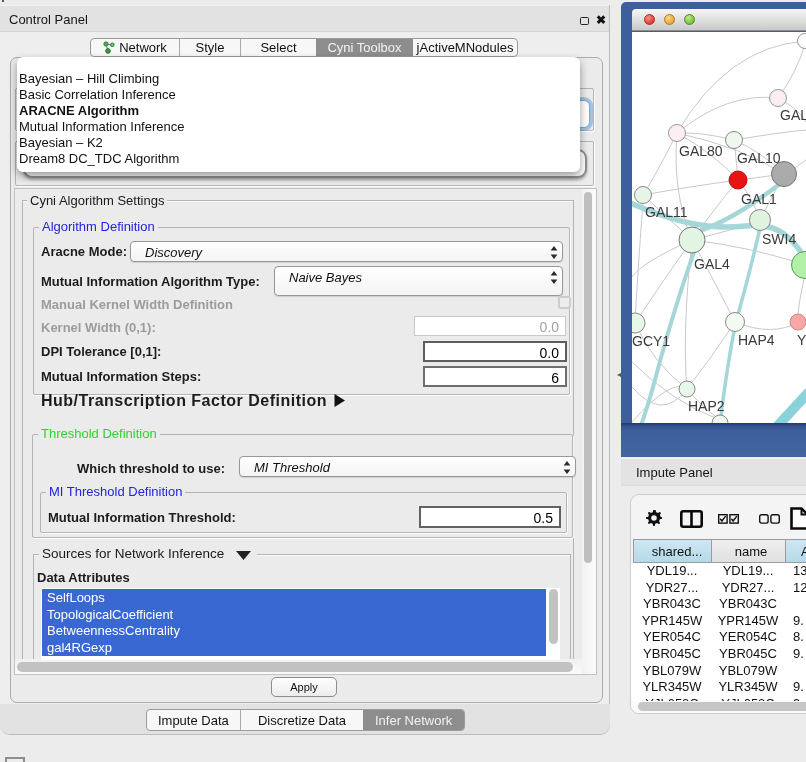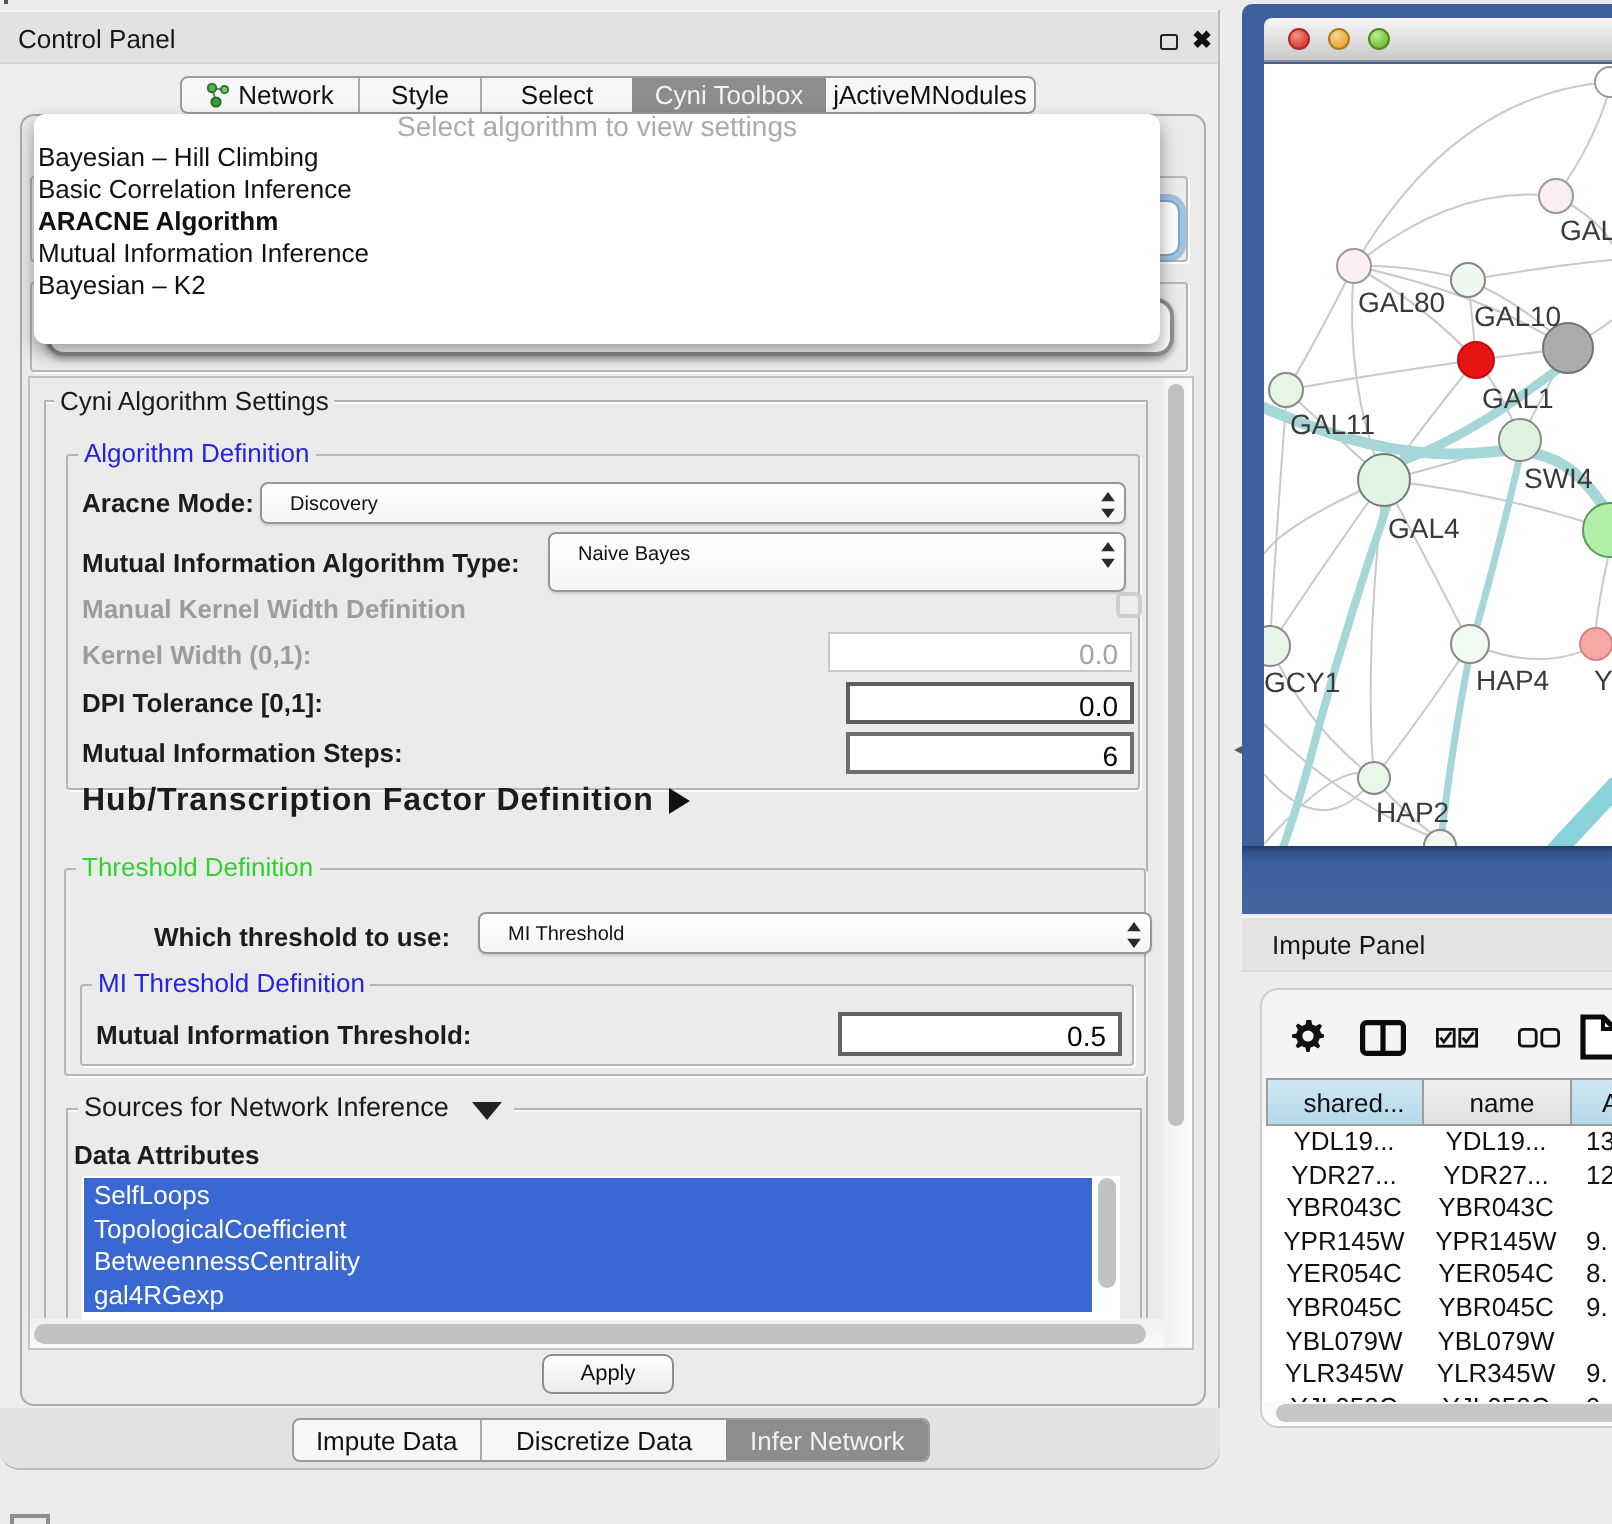--- a/index.html
+++ b/index.html
@@ -3,21 +3,21 @@
 <meta charset="utf-8">
 <style>
 * { margin:0; padding:0; box-sizing:border-box; }
 html,body { width:806px; height:762px; background:#ececec; font-family:"Liberation Sans", sans-serif; overflow:hidden; position:relative; }
 .abs { position:absolute; }
 .b13 { font-size:13px; font-weight:bold; color:#1c1c1c; line-height:14px; white-space:nowrap; }
 .r13 { font-size:13px; color:#1c1c1c; line-height:14px; white-space:nowrap; }
 .gray { color:#9c9c9c !important; }
 .etch { border:1px solid #b4b4b4; border-radius:2px; box-shadow:1px 1px 0 rgba(255,255,255,0.9), inset 1px 1px 0 rgba(255,255,255,0.0); }
 .glabel { position:absolute; background:#ebebeb; padding:0 3px; font-size:13px; line-height:14px; white-space:nowrap; }
-.combo { position:absolute; background:linear-gradient(#ffffff,#f4f4f4); border:1px solid #979797; border-radius:4px; box-shadow:0 1px 1px rgba(0,0,0,0.12); font-size:10px; color:#111; }
+.combo { position:absolute; background:linear-gradient(#ffffff,#f4f4f4); border:1px solid #979797; border-radius:4px; box-shadow:0 1px 1px rgba(0,0,0,0.12); font-size:13px; color:#111;font-style:italic; }
 .combo .ct { position:absolute; left:14px; top:3px; line-height:15px; }
 .carr { position:absolute; right:4px; top:4px; }
 .field { position:absolute; background:#fff; font-size:14px; text-align:right; }
 .field span { position:absolute; right:6px; top:2px; line-height:16px; }
 </style>
 </head>
 <body>
 
 <div class="abs" style="left:2px;top:0;width:2px;height:2px;background:#555;"></div>
 
@@ -48,26 +48,26 @@
 
 <div class="abs" style="left:10px;top:57px;width:593px;height:646px;background:#ebebeb;border:1px solid #ababab;border-radius:7px;"></div>
 <div class="abs" style="left:0;top:704px;width:610px;height:30px;background:#e2e2e2;border-radius:0 0 10px 10px;"></div>
 
 <div class="abs etch" style="left:15px;top:88px;width:579px;height:43px;background:#ebebeb;"></div>
 <div class="abs" style="left:28px;top:100px;width:562px;height:28px;background:#fff;border:1px solid #7aa8d4;border-radius:6px;box-shadow:0 0 0 3px rgba(100,160,215,0.55);"></div>
 <div class="abs etch" style="left:15px;top:141px;width:579px;height:45px;background:#ebebeb;"></div>
 <div class="abs" style="left:23px;top:149px;width:564px;height:29px;background:#fff;border:2px solid #8f8f8f;border-radius:9px;box-shadow:0 2px 3px rgba(0,0,0,0.3);"></div>
 
 <div class="abs" id="popup" style="left:17px;top:57px;width:563px;height:115px;background:#fff;border-radius:6px;box-shadow:0 4px 9px rgba(0,0,0,0.4);z-index:30;">
-  <div class="abs" style="left:0;top:-2px;width:563px;height:16px;line-height:16px;font-size:14px;color:#ababab;text-align:center;">Select algorithm to view settings</div>
   <div class="abs" style="left:1px;top:14px;width:560px;height:16px;line-height:16px;font-size:13px;color:#111;padding-left:1px;">Bayesian – Hill Climbing</div>
   <div class="abs" style="left:1px;top:30px;width:560px;height:16px;line-height:16px;font-size:13px;color:#111;padding-left:1px;">Basic Correlation Inference</div>
   <div class="abs" style="left:1px;top:46px;width:560px;height:16px;line-height:16px;font-size:13px;color:#111;padding-left:1px;font-weight:bold;">ARACNE Algorithm</div>
   <div class="abs" style="left:1px;top:62px;width:560px;height:16px;line-height:16px;font-size:13px;color:#111;padding-left:1px;">Mutual Information Inference</div>
   <div class="abs" style="left:1px;top:78px;width:560px;height:16px;line-height:16px;font-size:13px;color:#111;padding-left:1px;">Bayesian – K2</div>
+  <div class="abs" style="left:1px;top:94px;width:560px;height:16px;line-height:16px;font-size:13px;color:#111;padding-left:1px;">Dream8 DC_TDC Algorithm</div>
 </div>
 
 <div class="abs" style="left:14px;top:188px;width:583px;height:487px;border:1px solid #c2c2c2;"></div>
 
 <div class="abs" style="left:582px;top:189px;width:14px;height:485px;background:linear-gradient(90deg,#f2f2f2,#fbfbfb);"></div>
 <div class="abs" style="left:584px;top:192px;width:8px;height:371px;background:#bfbfbf;border-radius:4px;"></div>
 
 <div class="abs" style="left:15px;top:659px;width:567px;height:15px;background:linear-gradient(#f0f0f0,#fbfbfb);"></div>
 <div class="abs" style="left:17px;top:662px;width:556px;height:10px;background:#c2c2c2;border-radius:5px;"></div>
 

